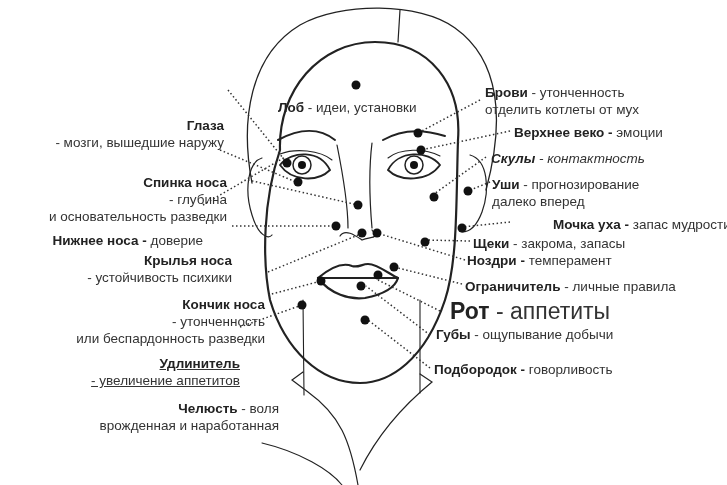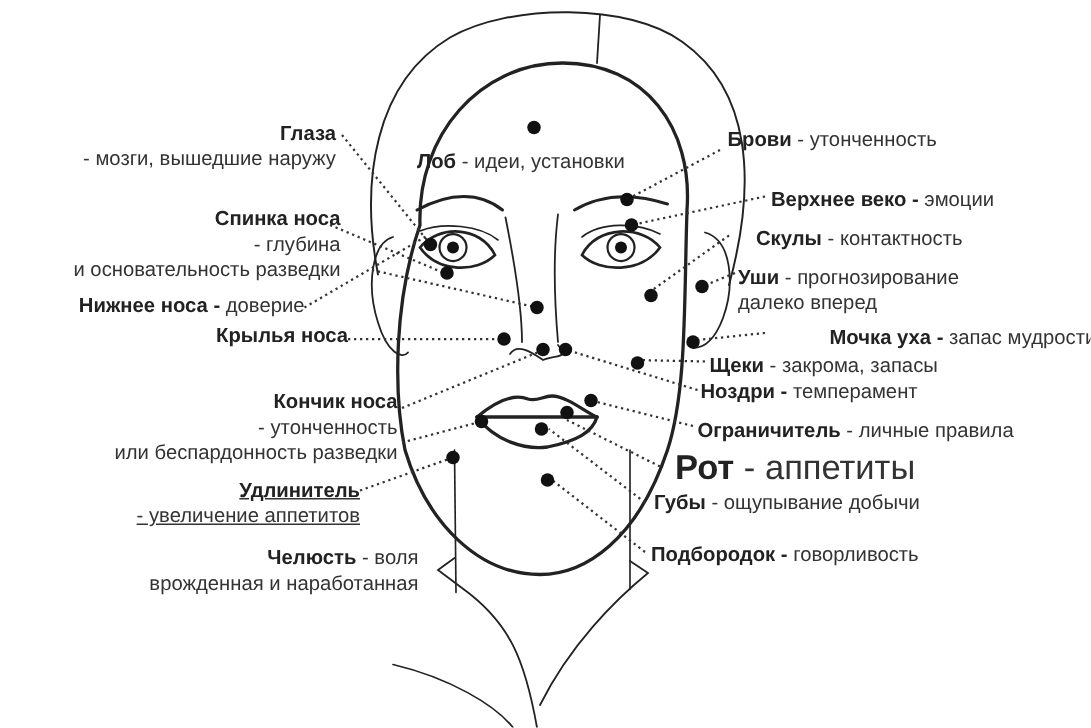--- a/index.html
+++ b/index.html
@@ -1,21 +1,21 @@
 <!DOCTYPE html>
 <html><head>
 <meta charset="utf-8">
 <style>
   html, body { margin: 0; padding: 0; background: #ffffff; }
   body { width: 727px; height: 485px; position: relative; overflow: hidden;
          font-family: "Liberation Sans", sans-serif; color: #333333; }
   #face { position: absolute; left: 0; top: 0; }
   .lbl { position: absolute; font-size: 13.5px; line-height: 17px; white-space: nowrap; color: #333; }
   .lbl b { font-weight: bold; color: #222; }
-  .r { text-align: right; }
+  .r { text-align: right; margin-top: 37px; }
   .big { font-size: 23px; line-height: 22px; }
 </style>
 </head>
 <body>
 
 <svg id="face" width="727" height="485" viewBox="0 0 727 485">
   <g fill="none" stroke="#222" stroke-linecap="round">
 
     <path d="M252,183 C240,120 250,55 300,25 C340,2 420,2 455,28 C500,60 505,120 486,190" stroke-width="1.3"></path>
     <line x1="400" y1="10" x2="398" y2="42" stroke-width="1.2"></line>
@@ -108,20 +108,21 @@
   <span>- глубина</span><br>
   <span>и основательность разведки</span>
 </div>
 
 <div class="lbl r" style="right:524px; top:195px;">
   <b>Нижнее носа - </b><span>доверие</span>
 </div>
 
 <div class="lbl r" style="right:495px; top:215px;">
   <b>Крылья носа</b><br>
+  <span>- устойчивость психики</span>
 </div>
 
 <div class="lbl r" style="right:462px; top:259px;">
   <b>Кончик носа</b><br>
   <span>- утонченность</span><br>
   <span>или беспардонность разведки</span>
 </div>
 
 <div class="lbl r" style="right:487px; top:318px;text-decoration:underline;">
   <b>Удлинитель</b><br>
@@ -132,27 +133,28 @@
   <b>Челюсть</b><span> - </span><span>воля</span><br>
   <span>врожденная и наработанная</span>
 </div>
 
 <div class="lbl" style="left:278px; top:99px;">
   <b>Лоб</b><span> - </span><span>идеи, установки</span>
 </div>
 
 <div class="lbl" style="left:485px; top:84px;">
   <b>Брови</b><span> - </span><span>утонченность</span><br>
+  <span>отделить котлеты от мух</span>
 </div>
 
 <div class="lbl" style="left:514px; top:124px;">
   <b>Верхнее веко - </b><span>эмоции</span>
 </div>
 
-<div class="lbl" style="left:504px; top:150px;">
+<div class="lbl" style="left:491px; top:150px;font-style:italic;">
   <b>Скулы</b><span> - </span><span>контактность</span>
 </div>
 
 <div class="lbl" style="left:492px; top:176px;">
   <b>Уши</b><span> - </span><span>прогнозирование</span><br>
   <span>далеко вперед</span>
 </div>
 
 <div class="lbl" style="left:513px; top:216px;padding-left:40px;">
   <b>Мочка уха - </b><span>запас мудрости</span>

